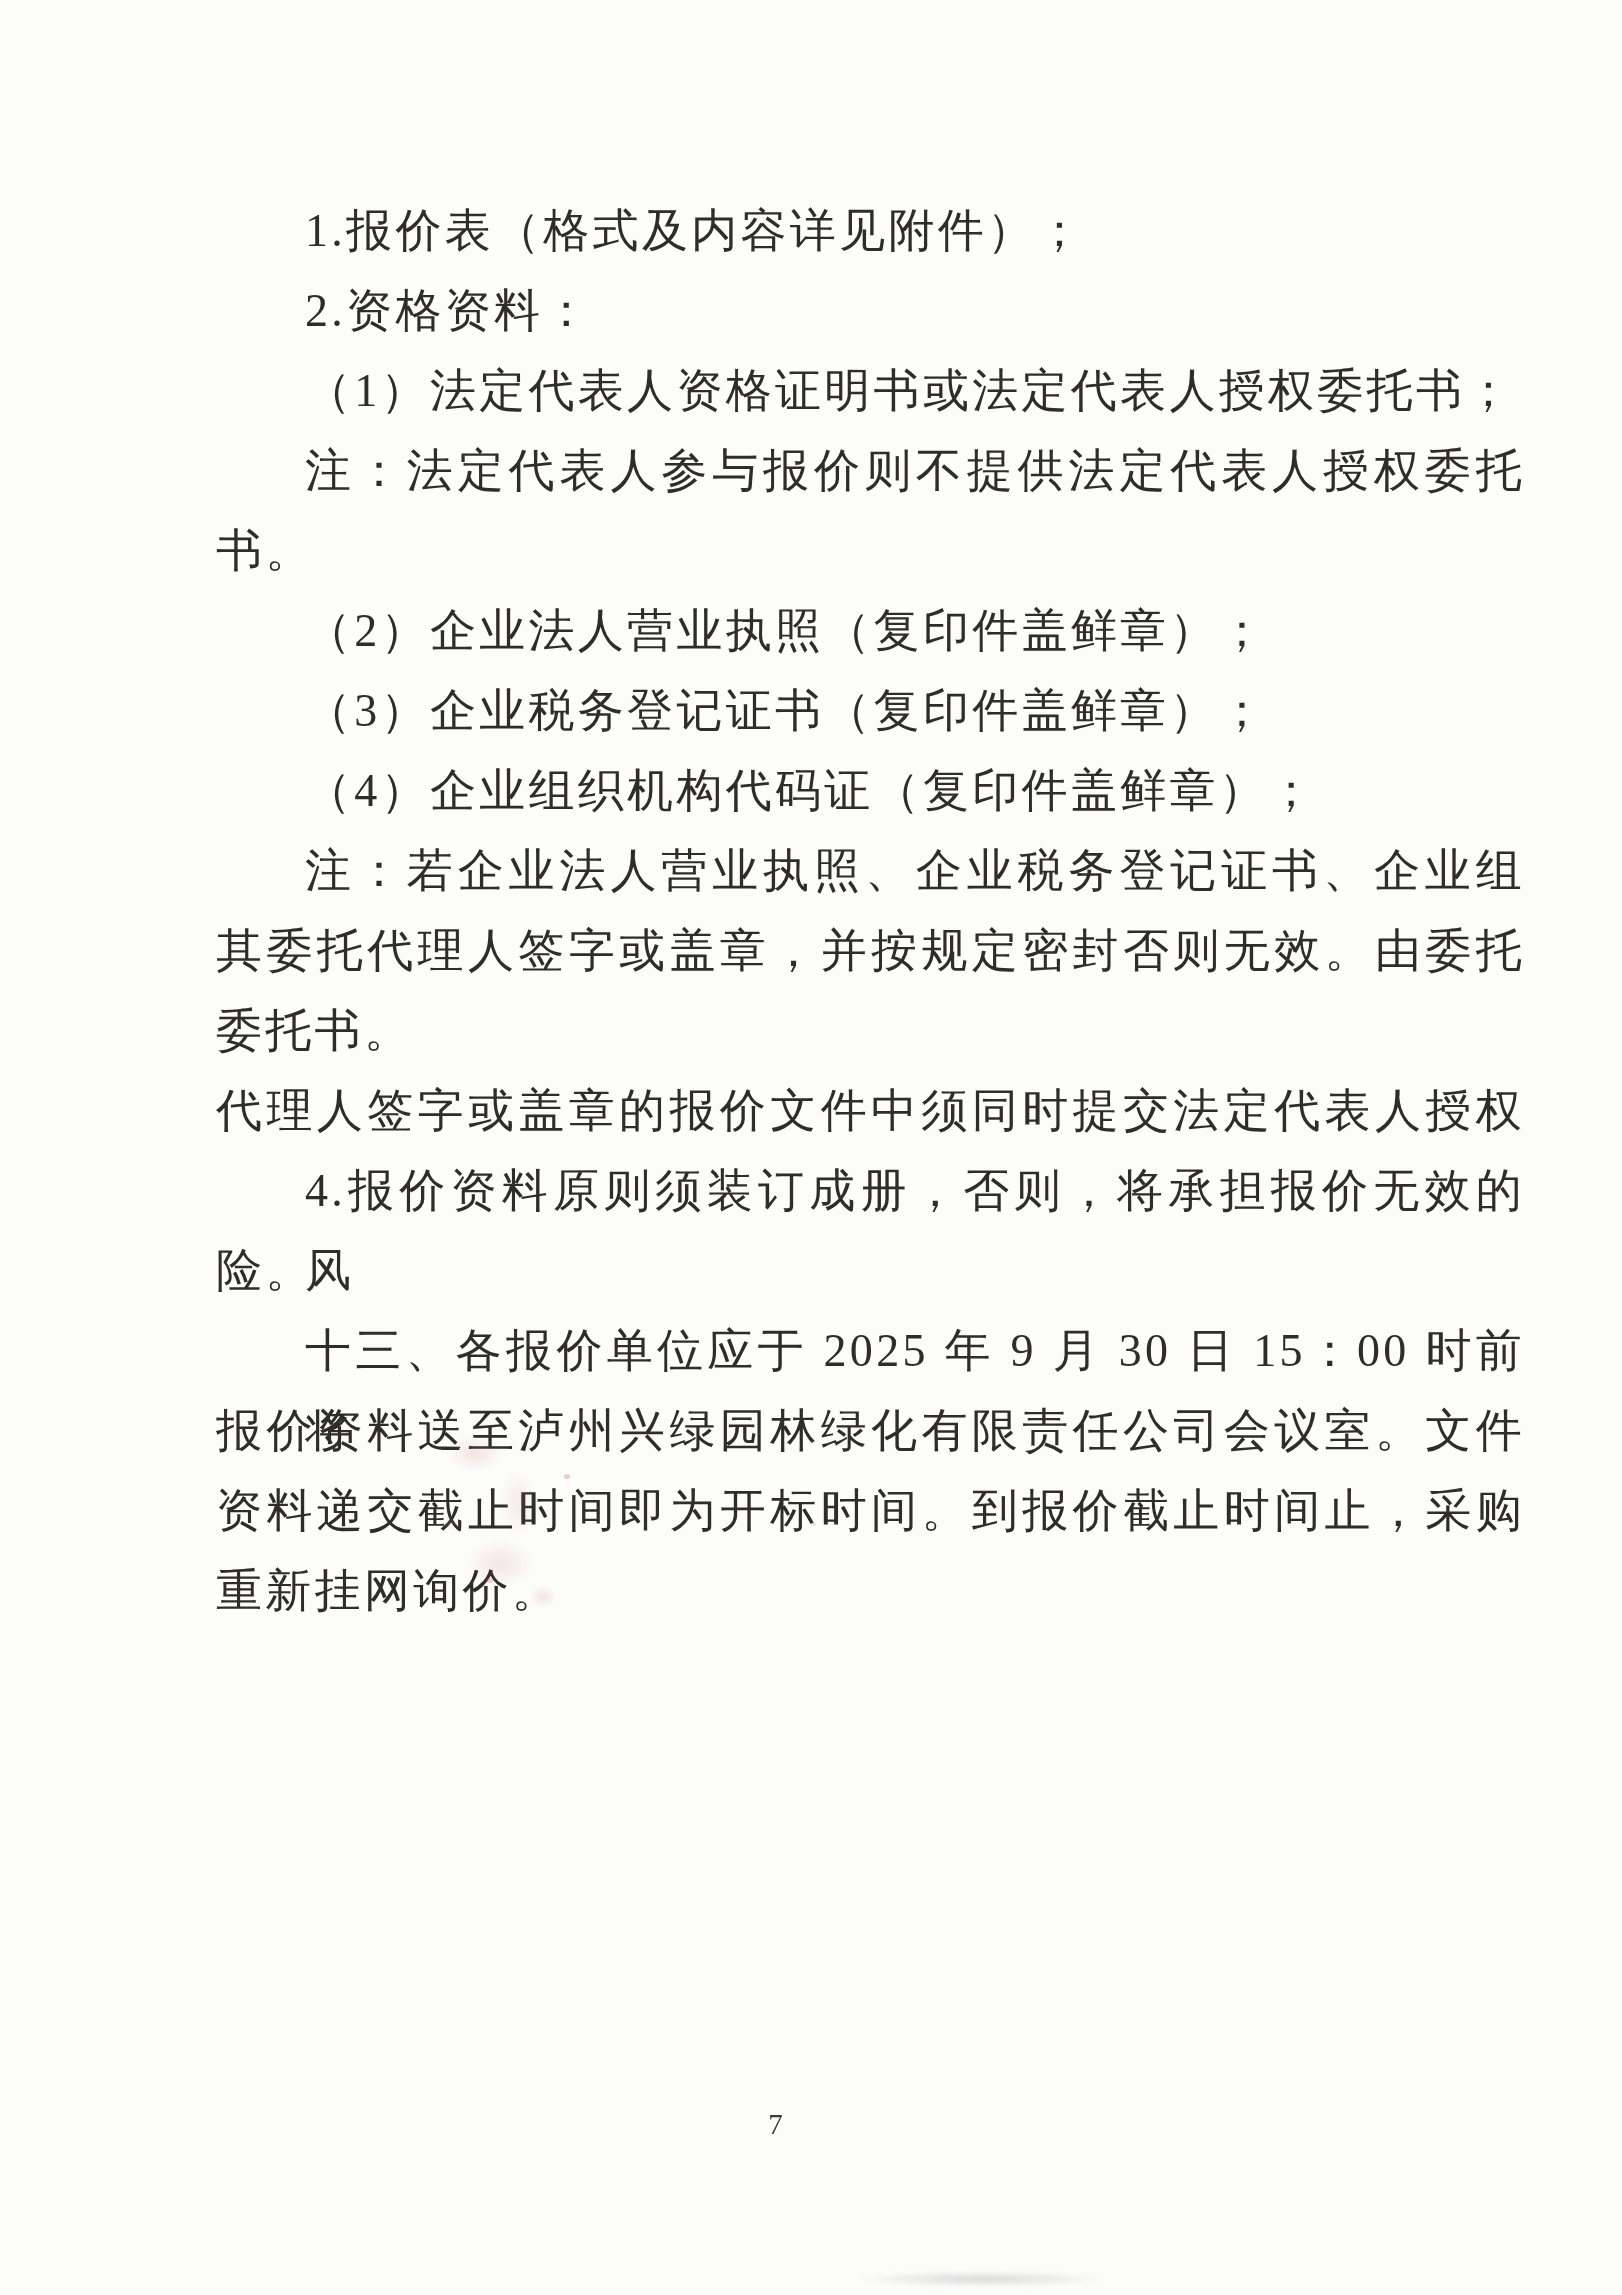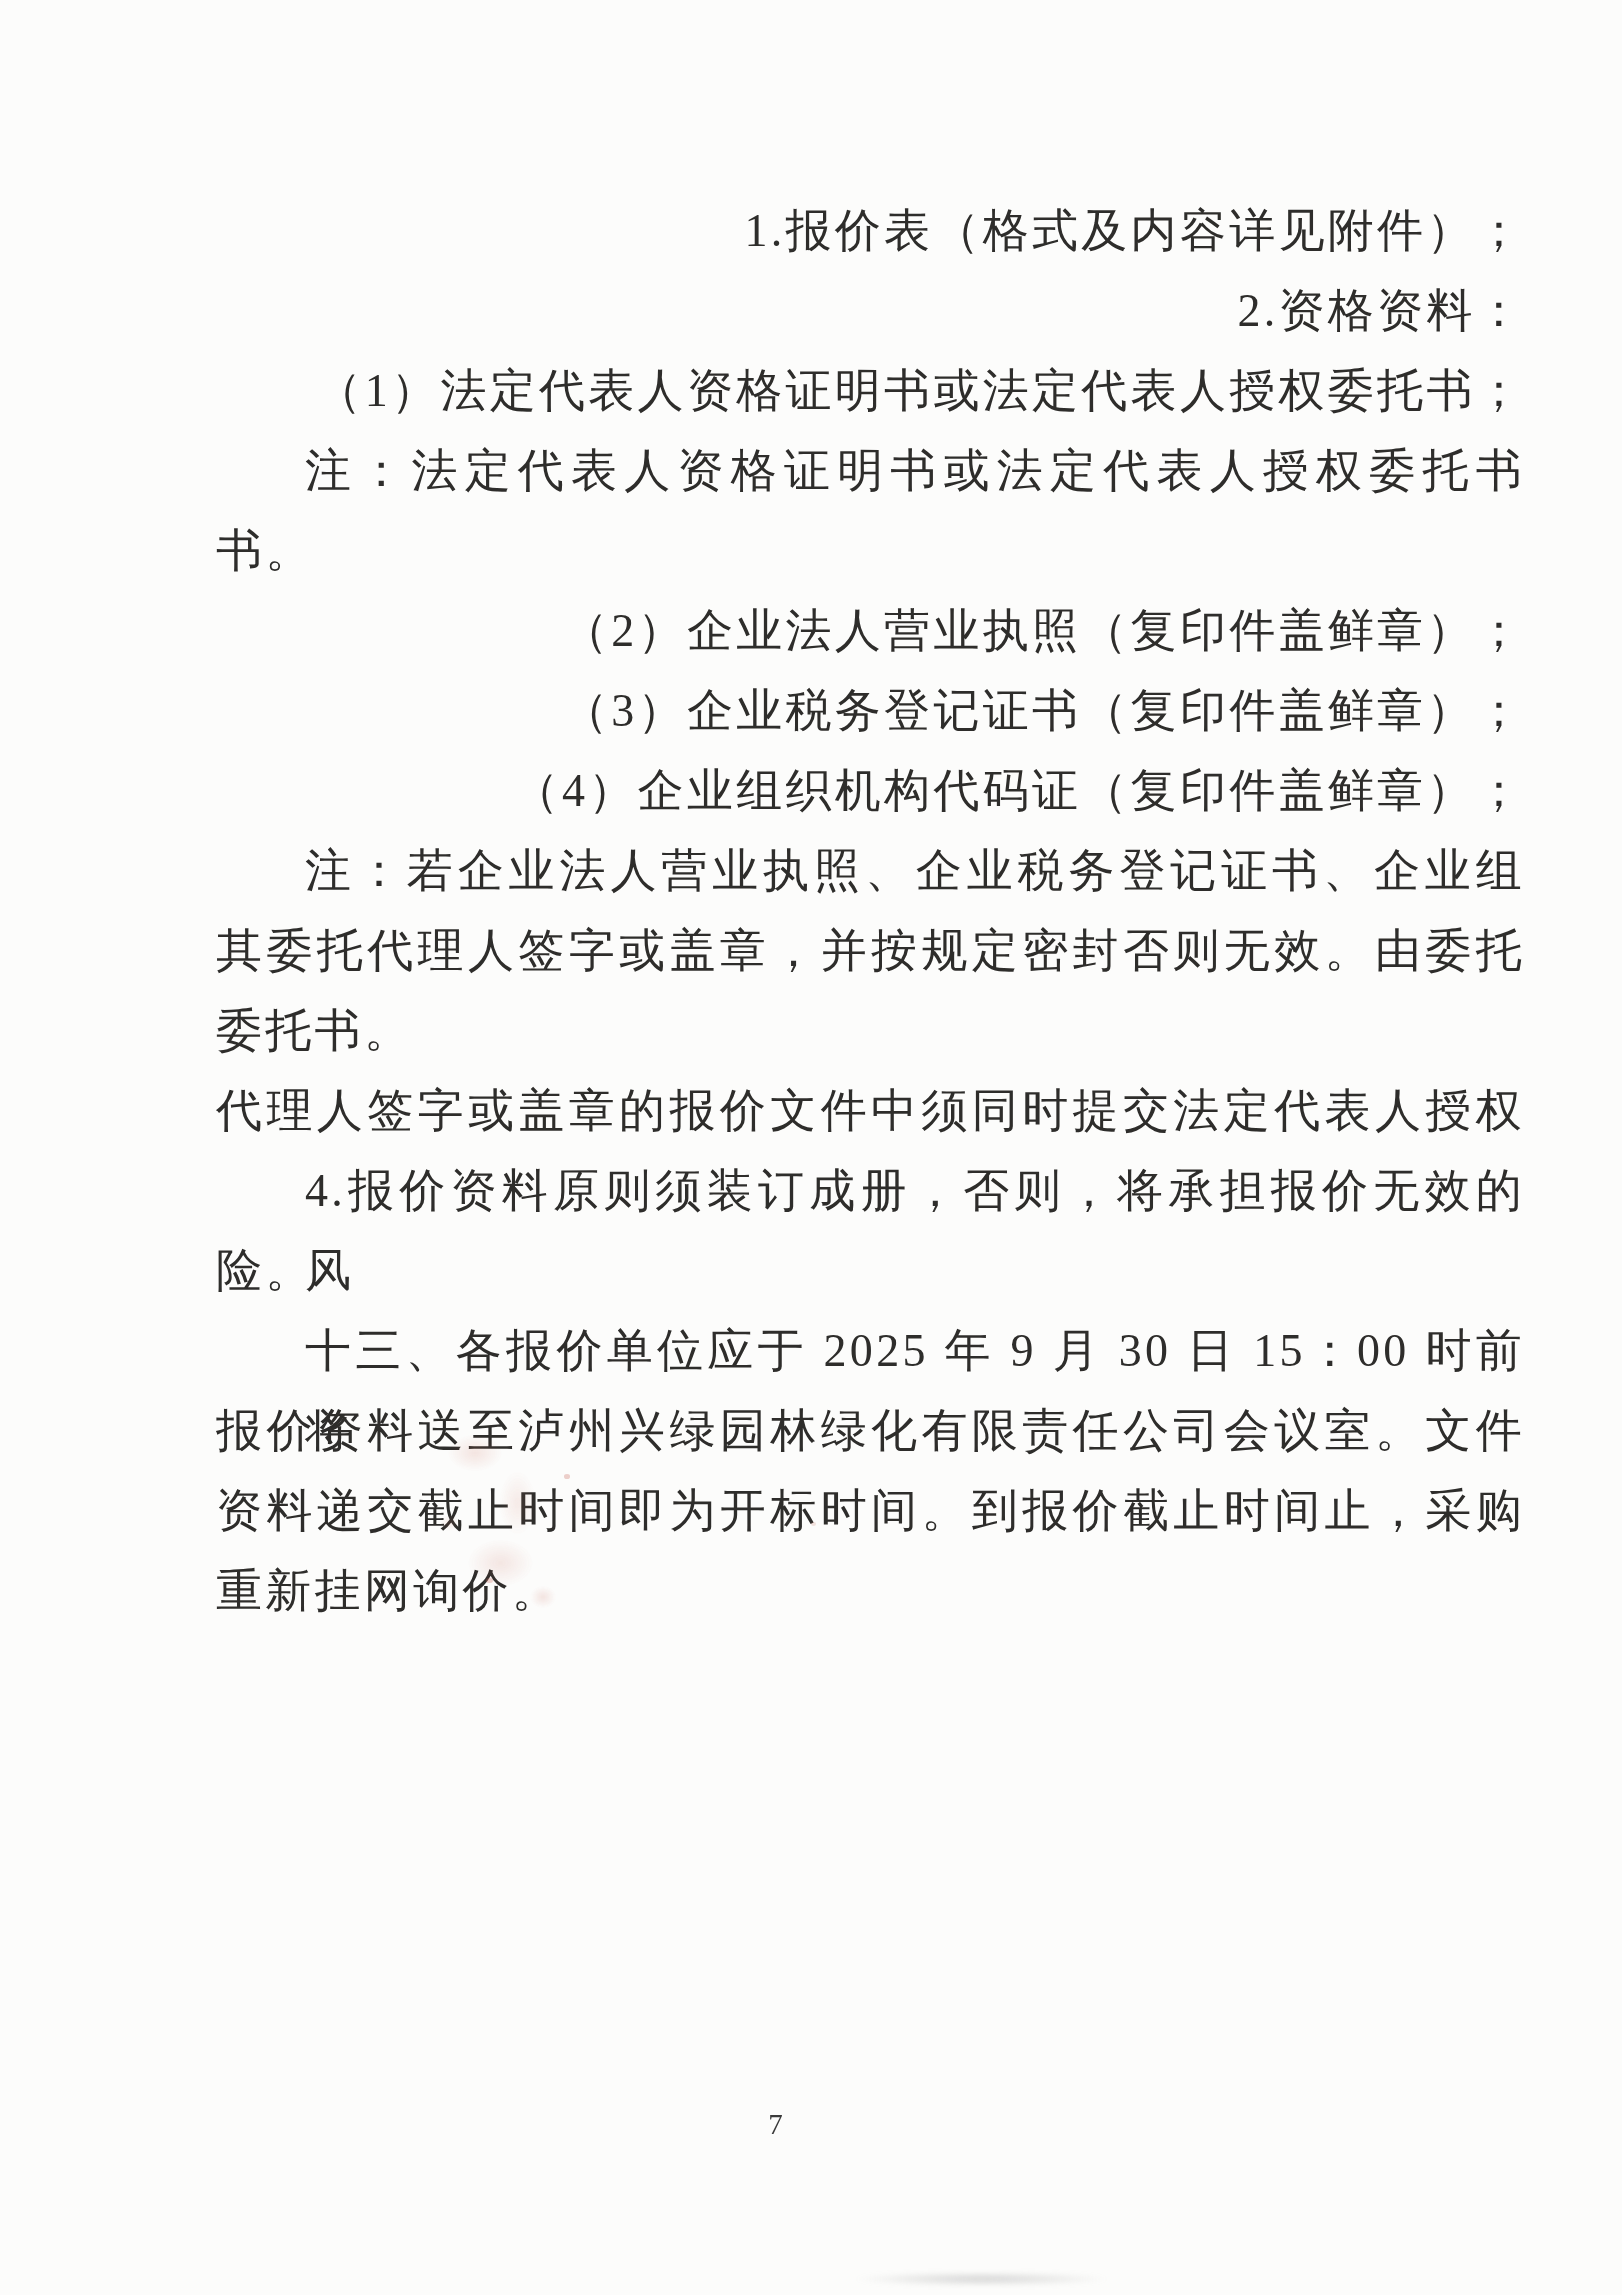--- a/index.html
+++ b/index.html
@@ -17,21 +17,21 @@
   }
   p.line{
     margin:0;
     height:80px;
     line-height:80px;
     font-size:46px;
     letter-spacing:3.3px;
     white-space:normal;
     text-align:left;
   }
-  p.line.indent{padding-left:89px;text-align:right;}
+  p.line.indent{padding-left:89px;}
   p.line.justify{text-align:justify;text-align-last:justify;}
   .page-number{
     position:absolute;
     top:2108px;left:0;width:1623px;
     text-align:center;
     transform:translateX(-36px);
     font-size:29px;
     color:#3a3a3a;
   }
   
@@ -60,21 +60,21 @@
 </style>
 </head>
 <body>
 
 <div class="page">
 
   <div class="content">
     <p class="line indent">1.报价表（格式及内容详见附件）；</p>
     <p class="line indent">2.资格资料：</p>
     <p class="line indent">（1）法定代表人资格证明书或法定代表人授权委托书；</p>
-    <p class="line indent justify">注：法定代表人资格证明书或法定代表人授权委托书</p>
+    <p class="line indent justify">注：法定代表人参与报价则不提供法定代表人授权委托</p>
     <p class="line">书。</p>
     <p class="line indent">（2）企业法人营业执照（复印件盖鲜章）；</p>
     <p class="line indent">（3）企业税务登记证书（复印件盖鲜章）；</p>
     <p class="line indent">（4）企业组织机构代码证（复印件盖鲜章）；</p>
     <p class="line indent justify">注：若企业法人营业执照、企业税务登记证书、企业组</p>
     <p class="line justify">其委托代理人签字或盖章，并按规定密封否则无效。由委托</p>
     <p class="line">委托书。</p>
     <p class="line justify">代理人签字或盖章的报价文件中须同时提交法定代表人授权</p>
     <p class="line indent justify">4.报价资料原则须装订成册，否则，将承担报价无效的风</p>
     <p class="line">险。</p>

